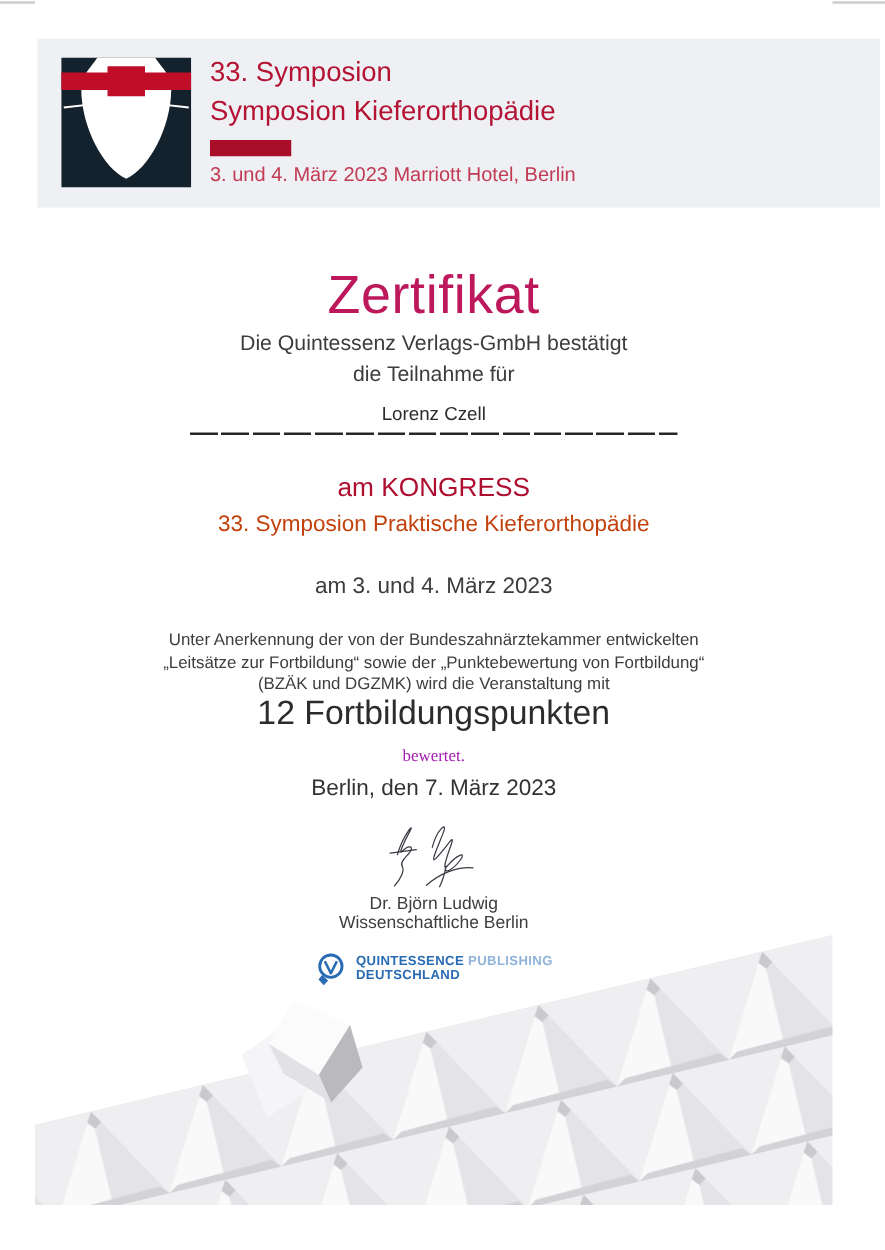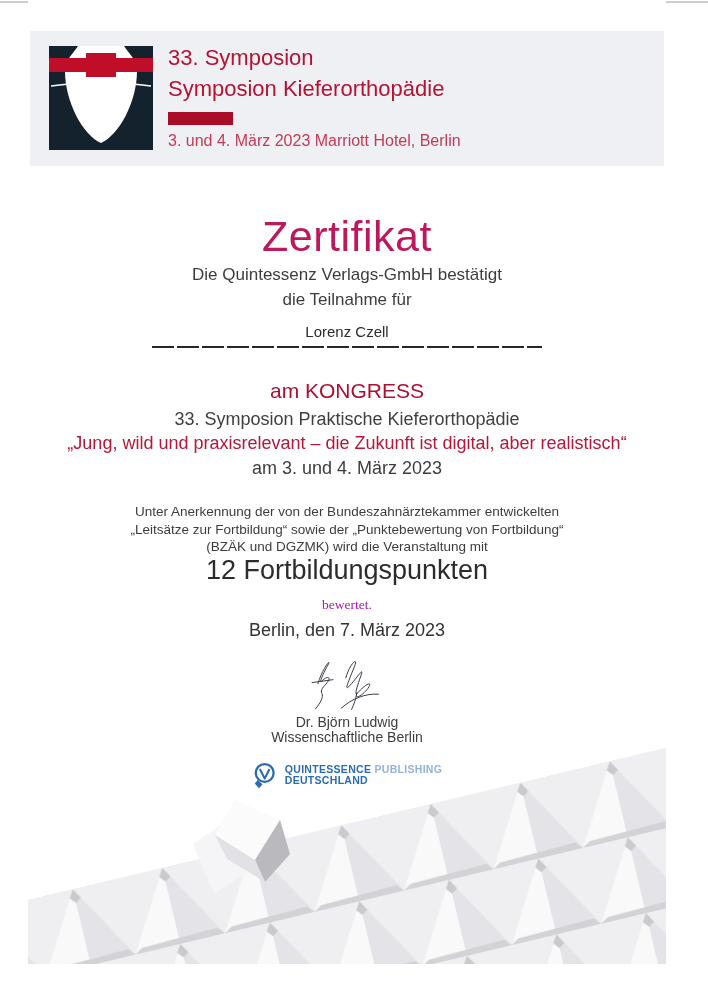--- a/index.html
+++ b/index.html
@@ -5,36 +5,36 @@
   html,body{margin:0;padding:0;}
   body{
     width:708px;height:1000px;position:relative;background:#ffffff;
     font-family:"Liberation Sans", sans-serif;overflow:hidden;
     -webkit-font-smoothing:antialiased;
   }
   .top-line{position:absolute;top:1px;left:0;width:708px;height:2px;background:#cdcdd0;}
   .page{position:absolute;left:28px;top:0;width:638px;height:964px;background:#ffffff;}
 
   
-  .header-band{position:absolute;left:2px;top:31px;width:634px;height:135px;background:#eef0f4;}
+  .header-band{position:absolute;left:2px;top:31px;width:634px;height:135px;background:#eef0f4;padding-left:40px;}
   .logo{position:absolute;left:19px;top:15px;width:104px;height:104px;}
   .header-text{position:absolute;left:138px;top:11px;}
   .header-title{font-size:22px;line-height:31px;color:#b41334;font-weight:400;white-space:nowrap;}
   .header-bar{width:65px;height:13px;background:#a90d27;margin:8px 0 7px 0;}
   .header-date{font-size:16px;color:#c23b54;white-space:nowrap;}
 
   
   .c{position:absolute;left:0;width:638px;text-align:center;}
   .cert-title{top:212px;font-size:43px;color:#be185d;letter-spacing:0.5px;}
   .intro{top:262px;font-size:17px;line-height:25px;color:#3d3d3d;}
   .name{top:323px;font-size:15px;color:#2b2b2b;}
   .sig-line{position:absolute;top:346px;left:124px;width:390px;height:2px;
     background:repeating-linear-gradient(90deg,#26262b 0 22px,transparent 22px 25px);}
   .kongress{top:379px;font-size:21px;color:#ae0f31;}
-  .event-name{top:409px;font-size:18px;color:#404040;}
+  .event-name{top:409px;font-size:18px;color:#c2410c;}
   .event-motto{top:433px;font-size:18px;color:#b5173a;}
   .event-date{top:458px;font-size:18px;color:#3d3d3d;}
   .recognition{top:503px;font-size:13.5px;line-height:17.5px;color:#3d3d3d;}
   .points{top:555px;font-size:27px;color:#2c2c2c;}
   .bewertet{top:597px;font-size:13.5px;color:#a21caf;font-family:Liberation Serif, serif;}
   .place-date{top:620px;font-size:18px;color:#333333;}
   .signature{position:absolute;top:650px;left:244px;width:150px;height:64px;}
   .signer-name{top:714px;font-size:14px;color:#3d3d3d;}
   .signer-role{top:729px;font-size:14px;color:#3d3d3d;}
 
@@ -76,21 +76,20 @@
   <div class="c intro">
     <div>Die Quintessenz Verlags-GmbH bestätigt</div>
     <div>die Teilnahme für</div>
   </div>
 
   <div class="c name">Lorenz Czell</div>
   <div class="sig-line"></div>
 
   <div class="c kongress">am KONGRESS</div>
   <div class="c event-name">33. Symposion Praktische Kieferorthopädie</div>
-  <div class="c event-motto">„Jung, wild und praxisrelevant – die Zukunft ist digital, aber realistisch“</div>
   <div class="c event-date">am 3. und 4. März 2023</div>
 
   <div class="c recognition">
     <div>Unter Anerkennung der von der Bundeszahnärztekammer entwickelten</div>
     <div>„Leitsätze zur Fortbildung“ sowie der „Punktebewertung von Fortbildung“</div>
     <div>(BZÄK und DGZMK) wird die Veranstaltung mit</div>
   </div>
 
   <div class="c points">12 Fortbildungspunkten</div>
   <div class="c bewertet">bewertet.</div>

